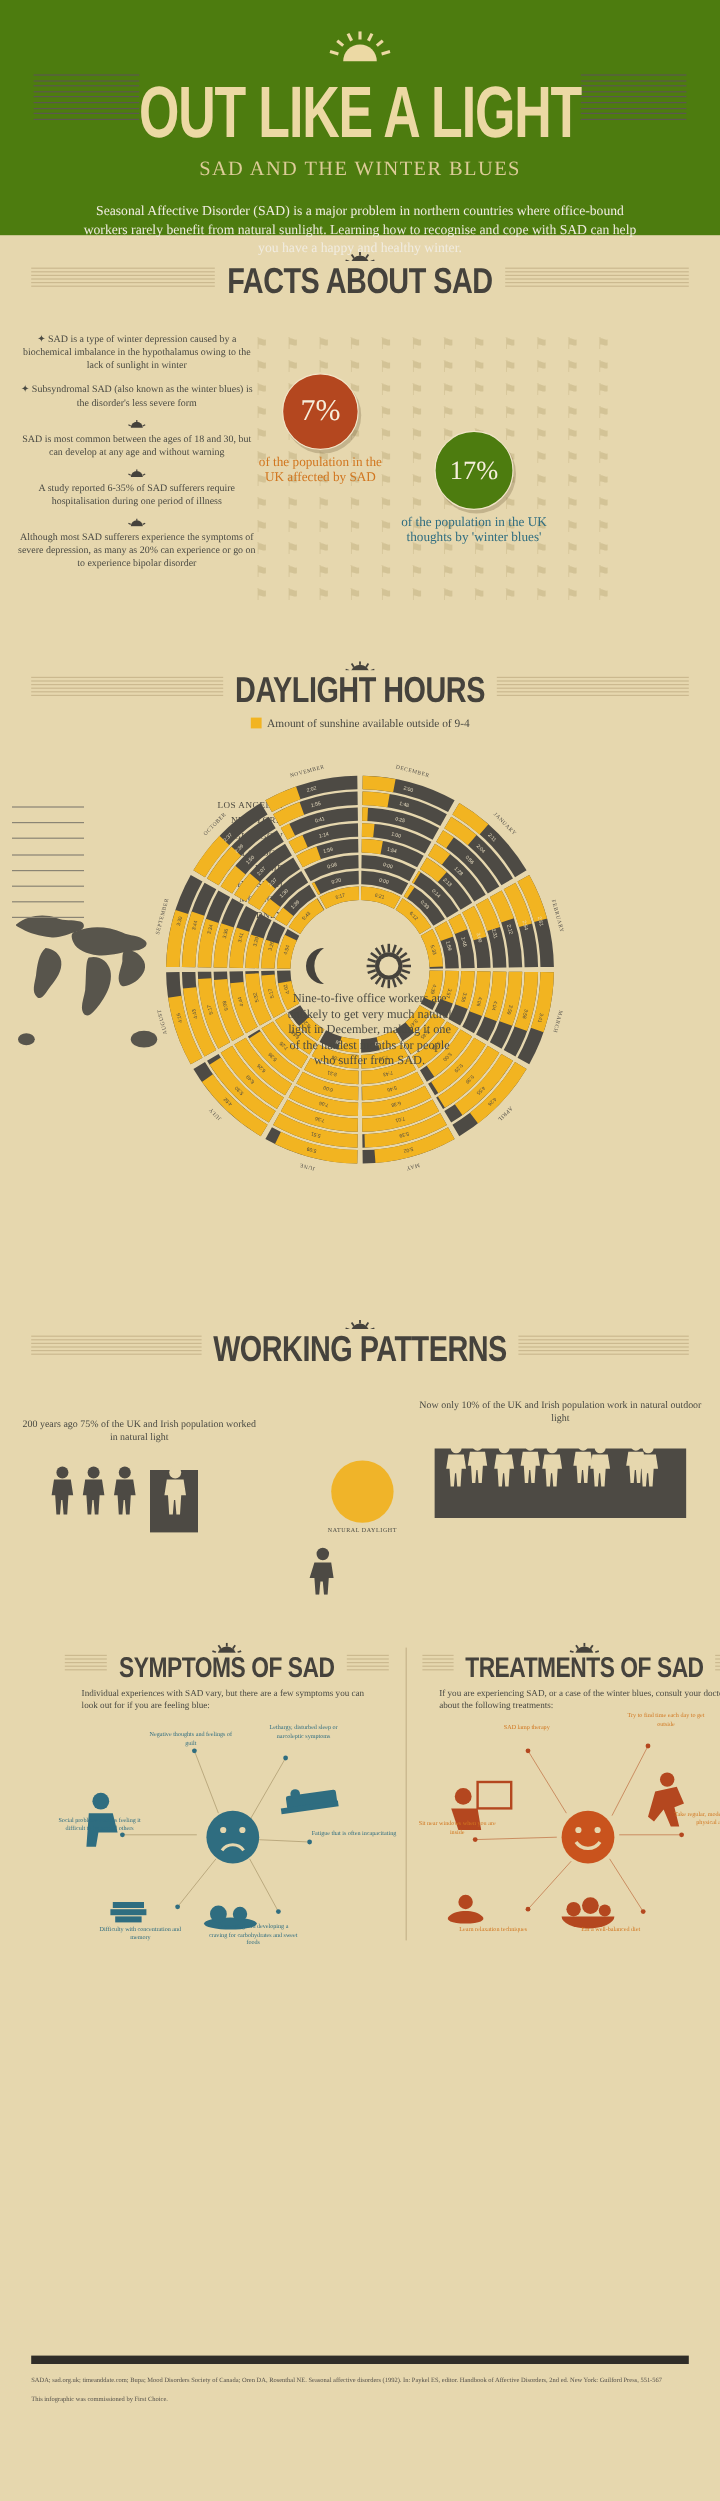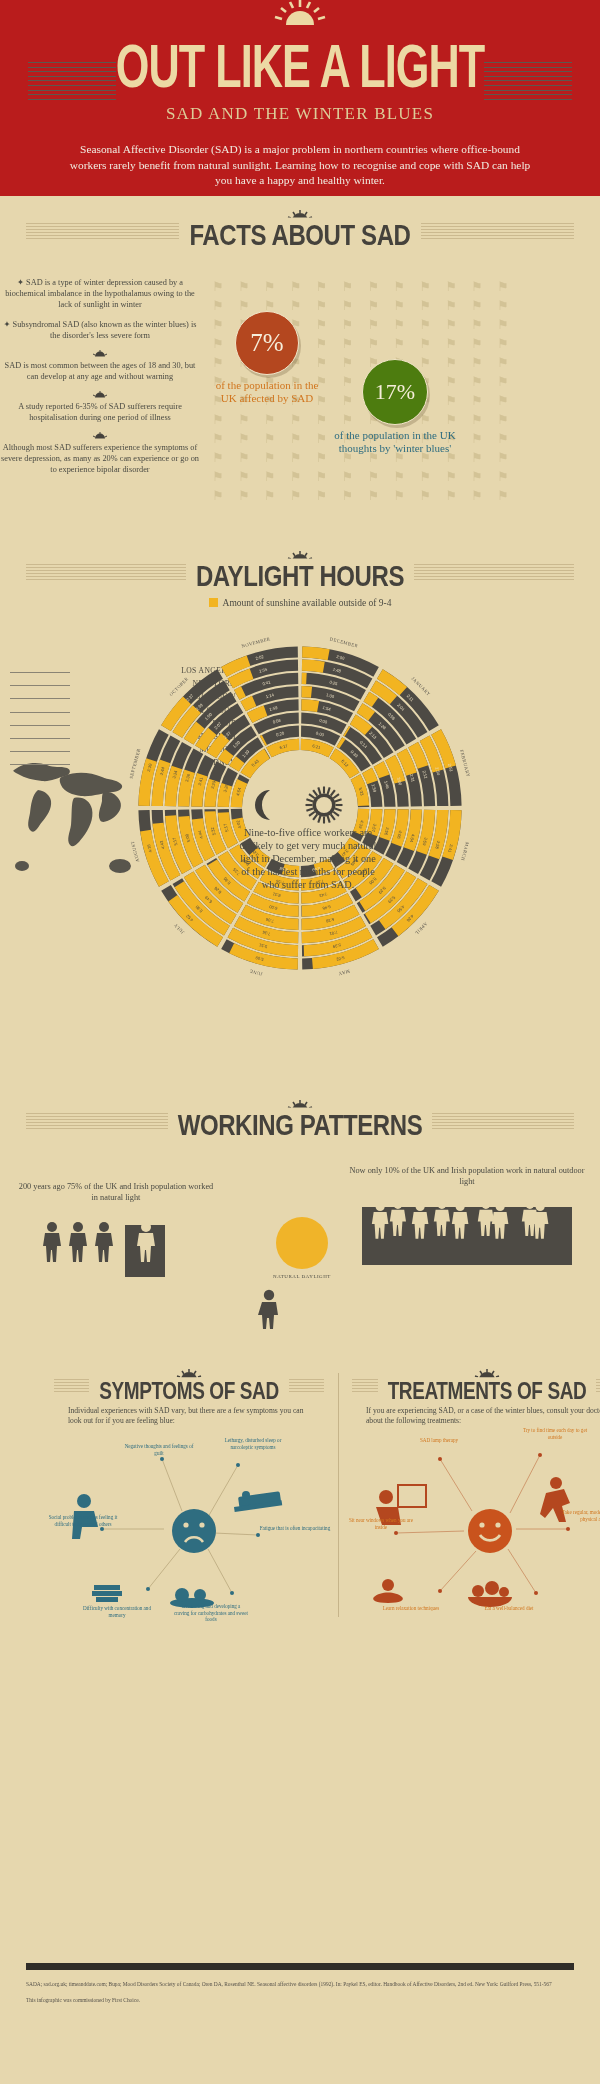--- a/index.html
+++ b/index.html
@@ -6,22 +6,23 @@
   body {
     width: 600px; height: 2084px;
     background: #e6d7ae;
     font-family: "Liberation Serif", serif;
     color: #4a4a43;
     overflow: hidden;
     position: relative;
   }
   
   .header {
-    background: #b91c1c;
+    background: #4d7c0f;
     height: 196px;
+    padding-top: 26px;
     text-align: center;
     position: relative;
   }
   .sun-crest { margin: 0 auto 2px; width: 56px; height: 26px; }
   .title {
     font-family: "Liberation Sans", sans-serif;
     font-weight: bold;
     font-size: 46px;
     letter-spacing: -1px;
     color: #ecd9a4;
@@ -62,21 +63,21 @@
     background: #e6d7ae;
     transform: scaleY(1.25);
     transform-origin: center;
     z-index: 2;
   }
   .rule-stack { position: absolute; left: 26px; right: 26px; top: 50%; height: 15px; margin-top: -7px; z-index: 1; }
   .rule-stack i { display:block; height:1px; background:#cbb98f; margin-bottom:2px; }
 
   
   .facts { position: relative; padding-top: 14px; height: 280px; }
-  .facts-left { width: 200px; margin-left: 0; text-align: center; padding-top: 14px; }
+  .facts-left { width: 200px; margin-left: 14px; text-align: center; padding-top: 14px; }
   .fact { font-size: 8.3px; line-height: 11px; margin-bottom: 9px; }
   .fact-crest { width: 16px; height: 7px; margin: 0 auto 3px; display: block; }
   .pattern {
     position: absolute; left: 212px; top: 28px; width: 376px; height: 236px;
     opacity: 0.42; overflow: hidden; line-height: 19px; font-size: 15px; color: #b9a877;
     letter-spacing: 4px; word-spacing: 3px;
   }
   .circle-wrap { position: absolute; }
   .pct-circle {
     border-radius: 50%;

